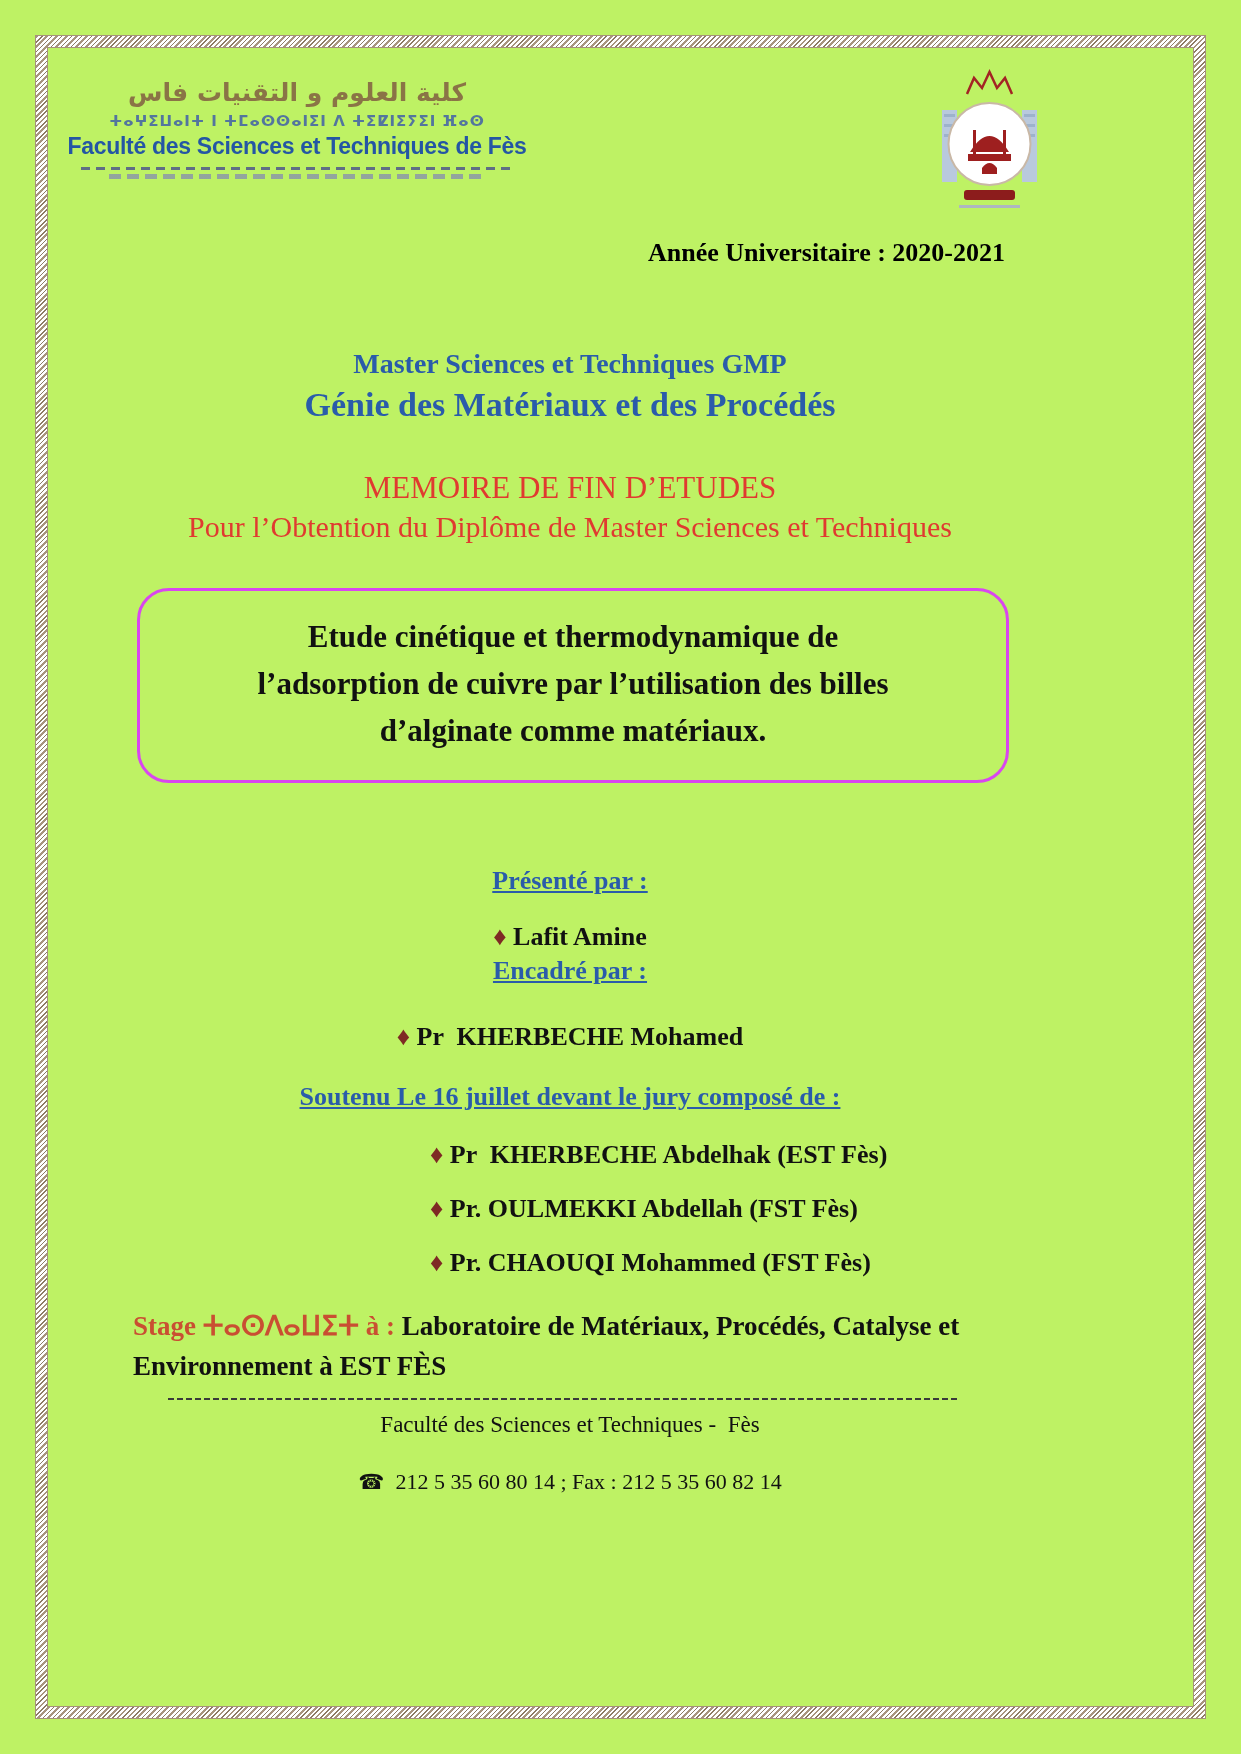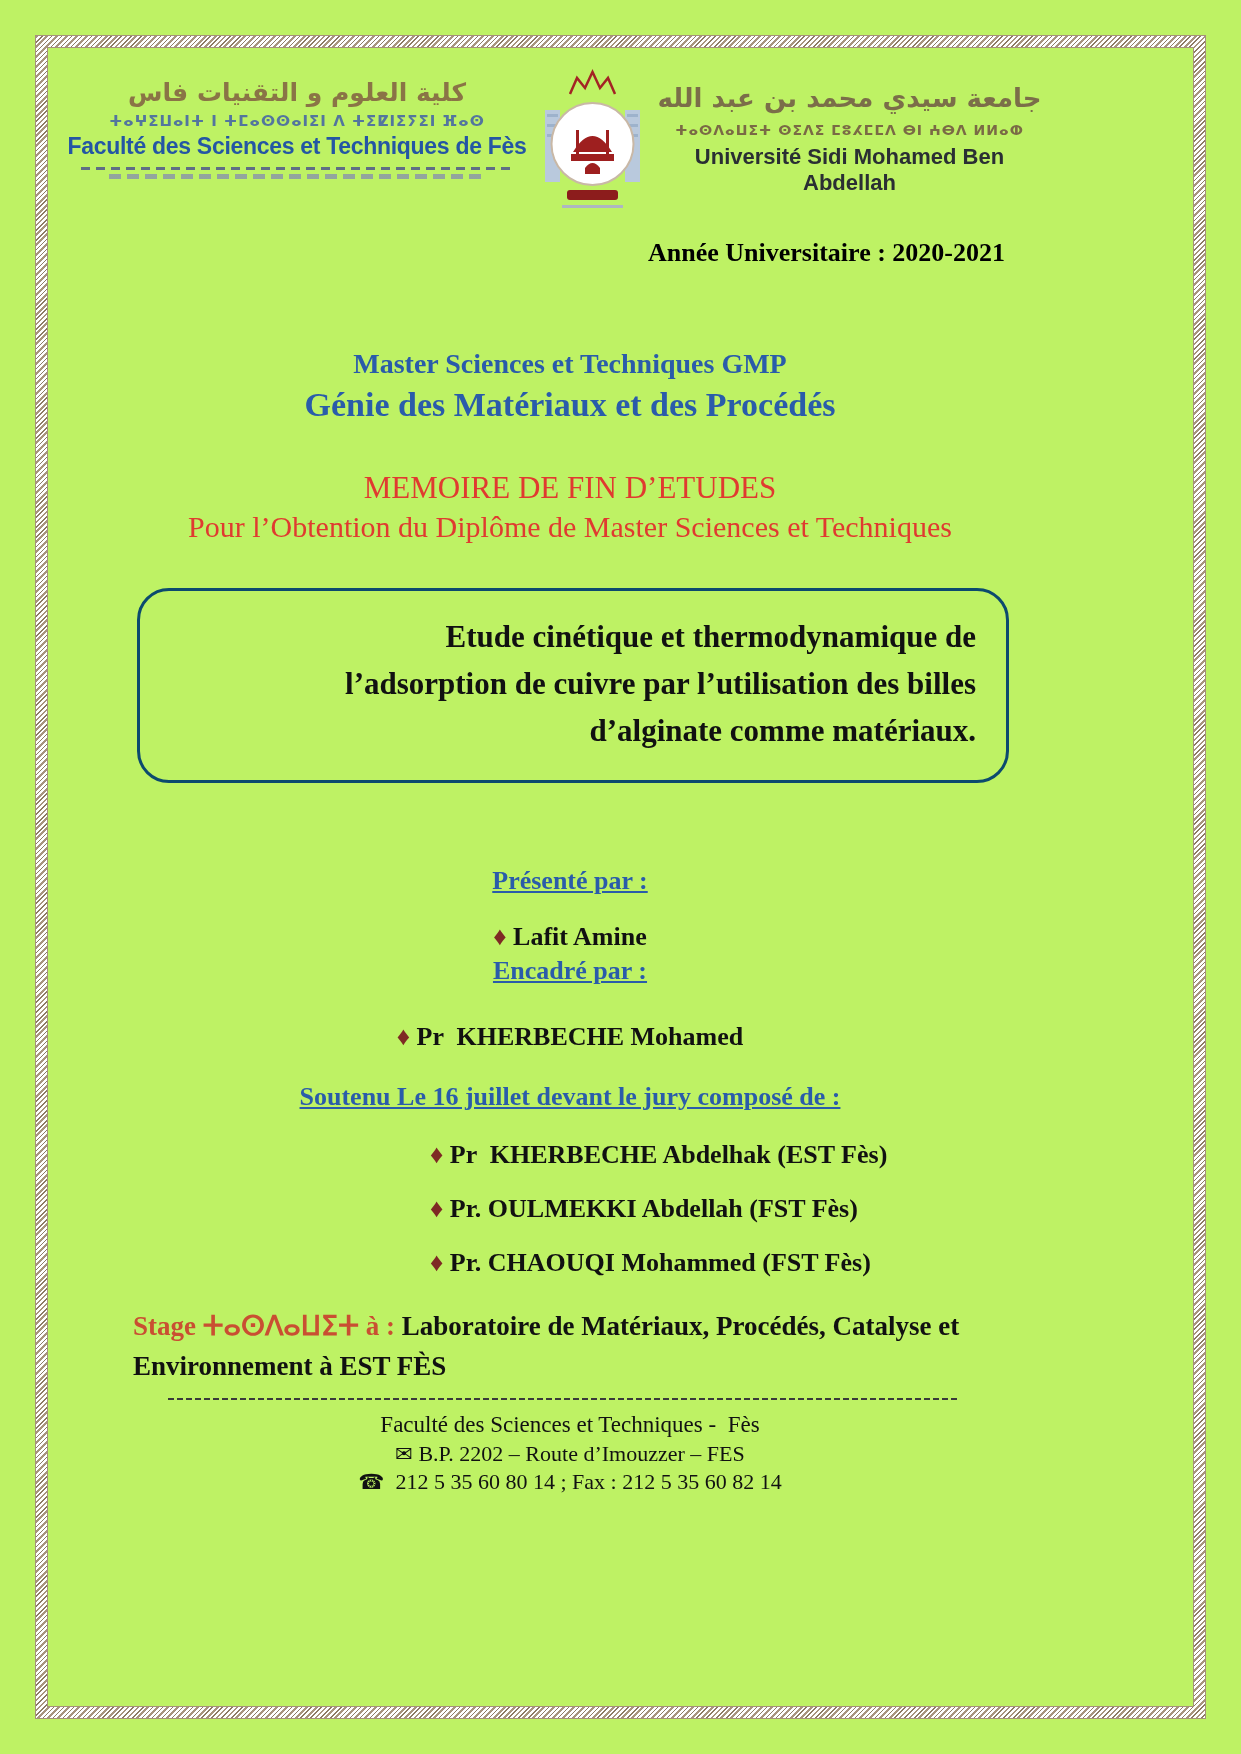--- a/index.html
+++ b/index.html
@@ -60,22 +60,22 @@
   
   .year{top:238px;left:40px;width:965px;text-align:right;
     font-size:26px;font-weight:bold;color:#000;}
   .program1{top:348px;font-size:28px;font-weight:bold;color:#2a5caa;}
   .program2{top:386px;font-size:34px;font-weight:bold;color:#2a5caa;}
   .mem1{top:470px;font-size:31px;color:#e03a30;}
   .mem2{top:510px;font-size:30px;color:#e03a30;}
 
   .titlebox{
     position:absolute;top:588px;left:137px;width:806px;
-    border:3px solid #0c4a6e;border-radius:32px;
-    padding:22px 30px 26px 30px;text-align:right;
+    border:3px solid #d946ef;border-radius:32px;
+    padding:22px 30px 26px 30px;text-align:center;
     font-size:31px;font-weight:bold;color:#111;line-height:47px;
   }
 
   .blue-head{font-size:26px;font-weight:bold;color:#2a5caa;text-decoration:underline;}
   .presente{top:866px;}
   .lafit{top:922px;font-size:26px;font-weight:bold;}
   .encadre{top:956px;}
   .kherbeche{top:1022px;font-size:26px;font-weight:bold;}
   .soutenu{top:1082px;}
   .diamond{color:#7e2a24;font-weight:bold;}
@@ -131,25 +131,20 @@
         <rect x="41" y="62" width="3" height="24" fill="#9e1f1f"></rect>
         <rect x="71" y="62" width="3" height="24" fill="#9e1f1f"></rect>
         <rect x="36" y="86" width="43" height="7" fill="#9e1f1f"></rect>
         <path d="M50 100 Q57.5 90 65 100 L65 106 L50 106 Z" fill="#9e1f1f"></path>
 
         <rect x="32" y="122" width="51" height="10" rx="3" fill="#8c1c1c"></rect>
         <rect x="27" y="137" width="61" height="3" fill="#aeb6c2"></rect>
       </svg>
     </div>
 
-    <div class="h-right">
-      <div class="arabic">جامعة سيدي محمد بن عبد الله</div>
-      <div class="tifinagh">ⵜⴰⵙⴷⴰⵡⵉⵜ ⵙⵉⴷⵉ ⵎⵓⵃⵎⵎⴷ ⴱⵏ ⵄⴱⴷ ⵍⵍⴰⵀ</div>
-      <div class="french">Université Sidi Mohamed Ben Abdellah</div>
-    </div>
   </header>
 
   <div class="abs year">Année Universitaire : 2020-2021</div>
 
   <div class="center program1">Master Sciences et Techniques GMP</div>
   <div class="center program2">Génie des Matériaux et des Procédés</div>
 
   <div class="center mem1">MEMOIRE DE FIN D’ETUDES</div>
   <div class="center mem2">Pour l’Obtention du Diplôme de Master Sciences et Techniques</div>
 
@@ -198,20 +193,17 @@
 
   <div class="stage">
     <span class="stage-label">Stage ⵜⴰⵙⴷⴰⵡⵉⵜ à :</span><span class="pre"> Laboratoire de Matériaux, Procédés, Catalyse et Environnement à EST FÈS</span>
   </div>
 
   <div class="sep"></div>
 
   <div class="center foot1">
     <span class="pre">Faculté des Sciences et Techniques -  Fès</span>
   </div>
-  <div class="center foot2">
-    <span class="foot-icon">✉</span><span class="pre"> B.P. 2202 – Route d’Imouzzer – FES</span>
-  </div>
   <div class="center foot3">
     <span class="foot-icon">☎</span><span class="pre">  212 5 35 60 80 14 ; Fax : 212 5 35 60 82 14</span>
   </div>
 
 </div>
 
 </body></html>

